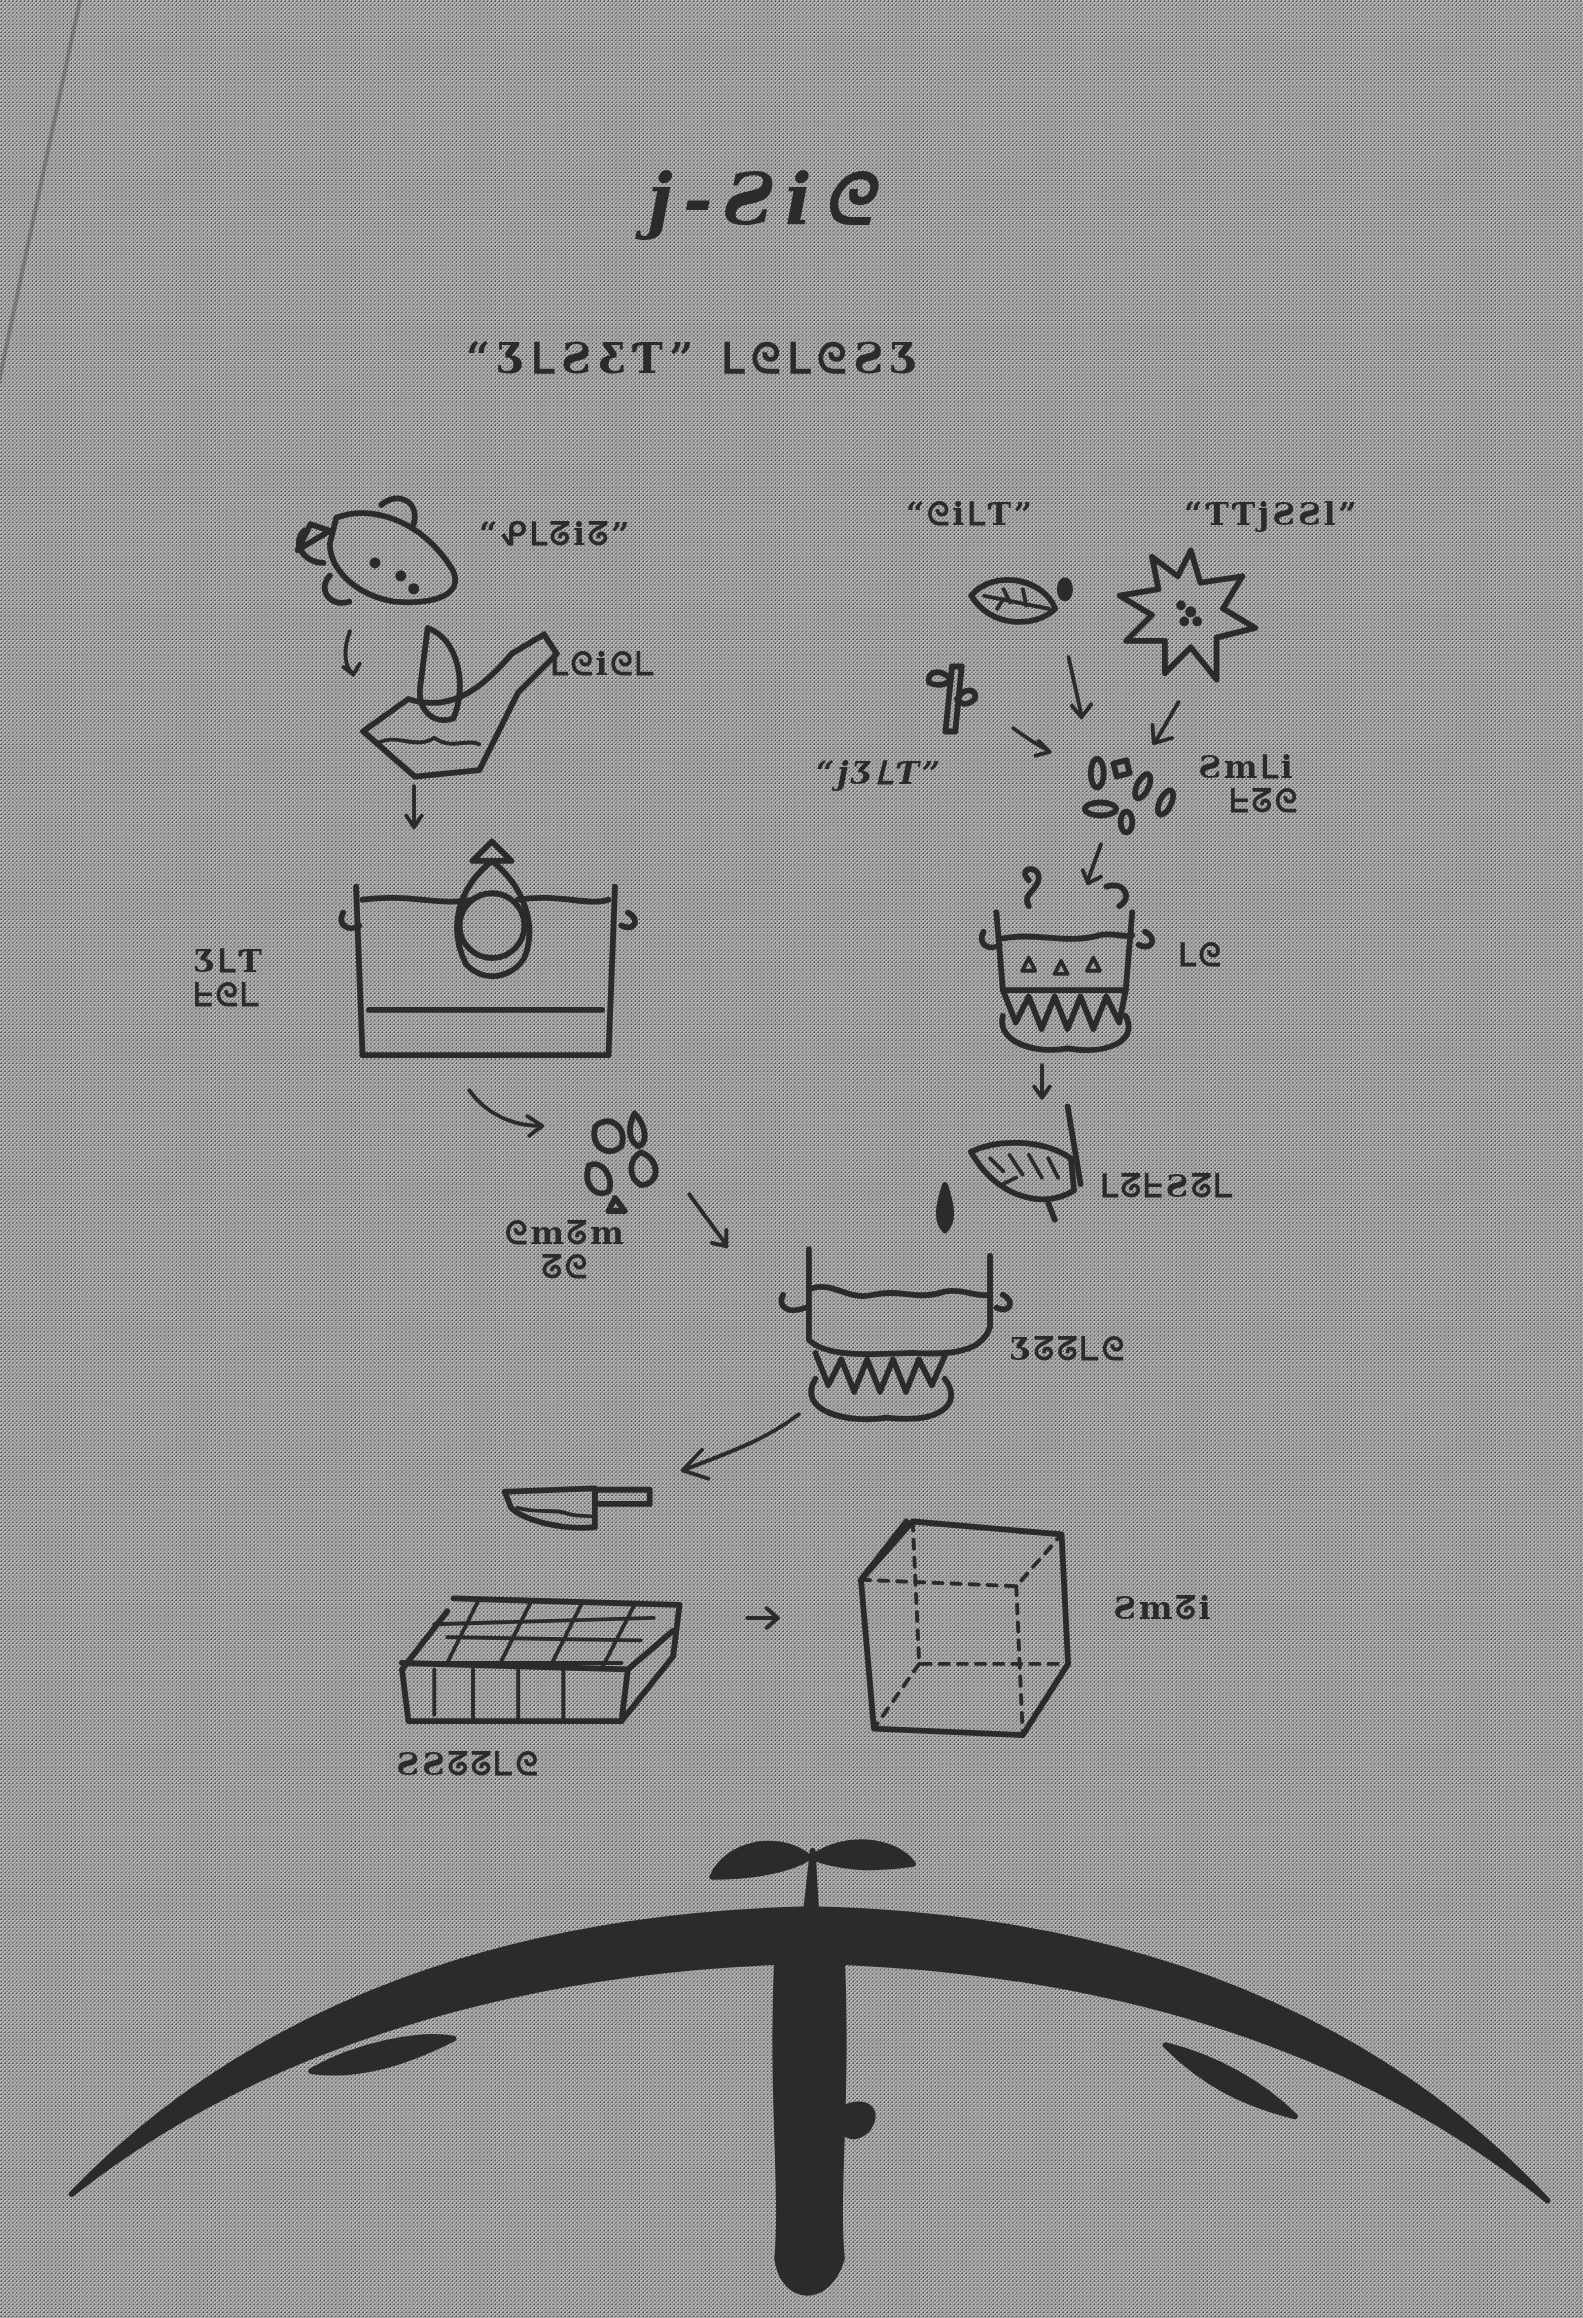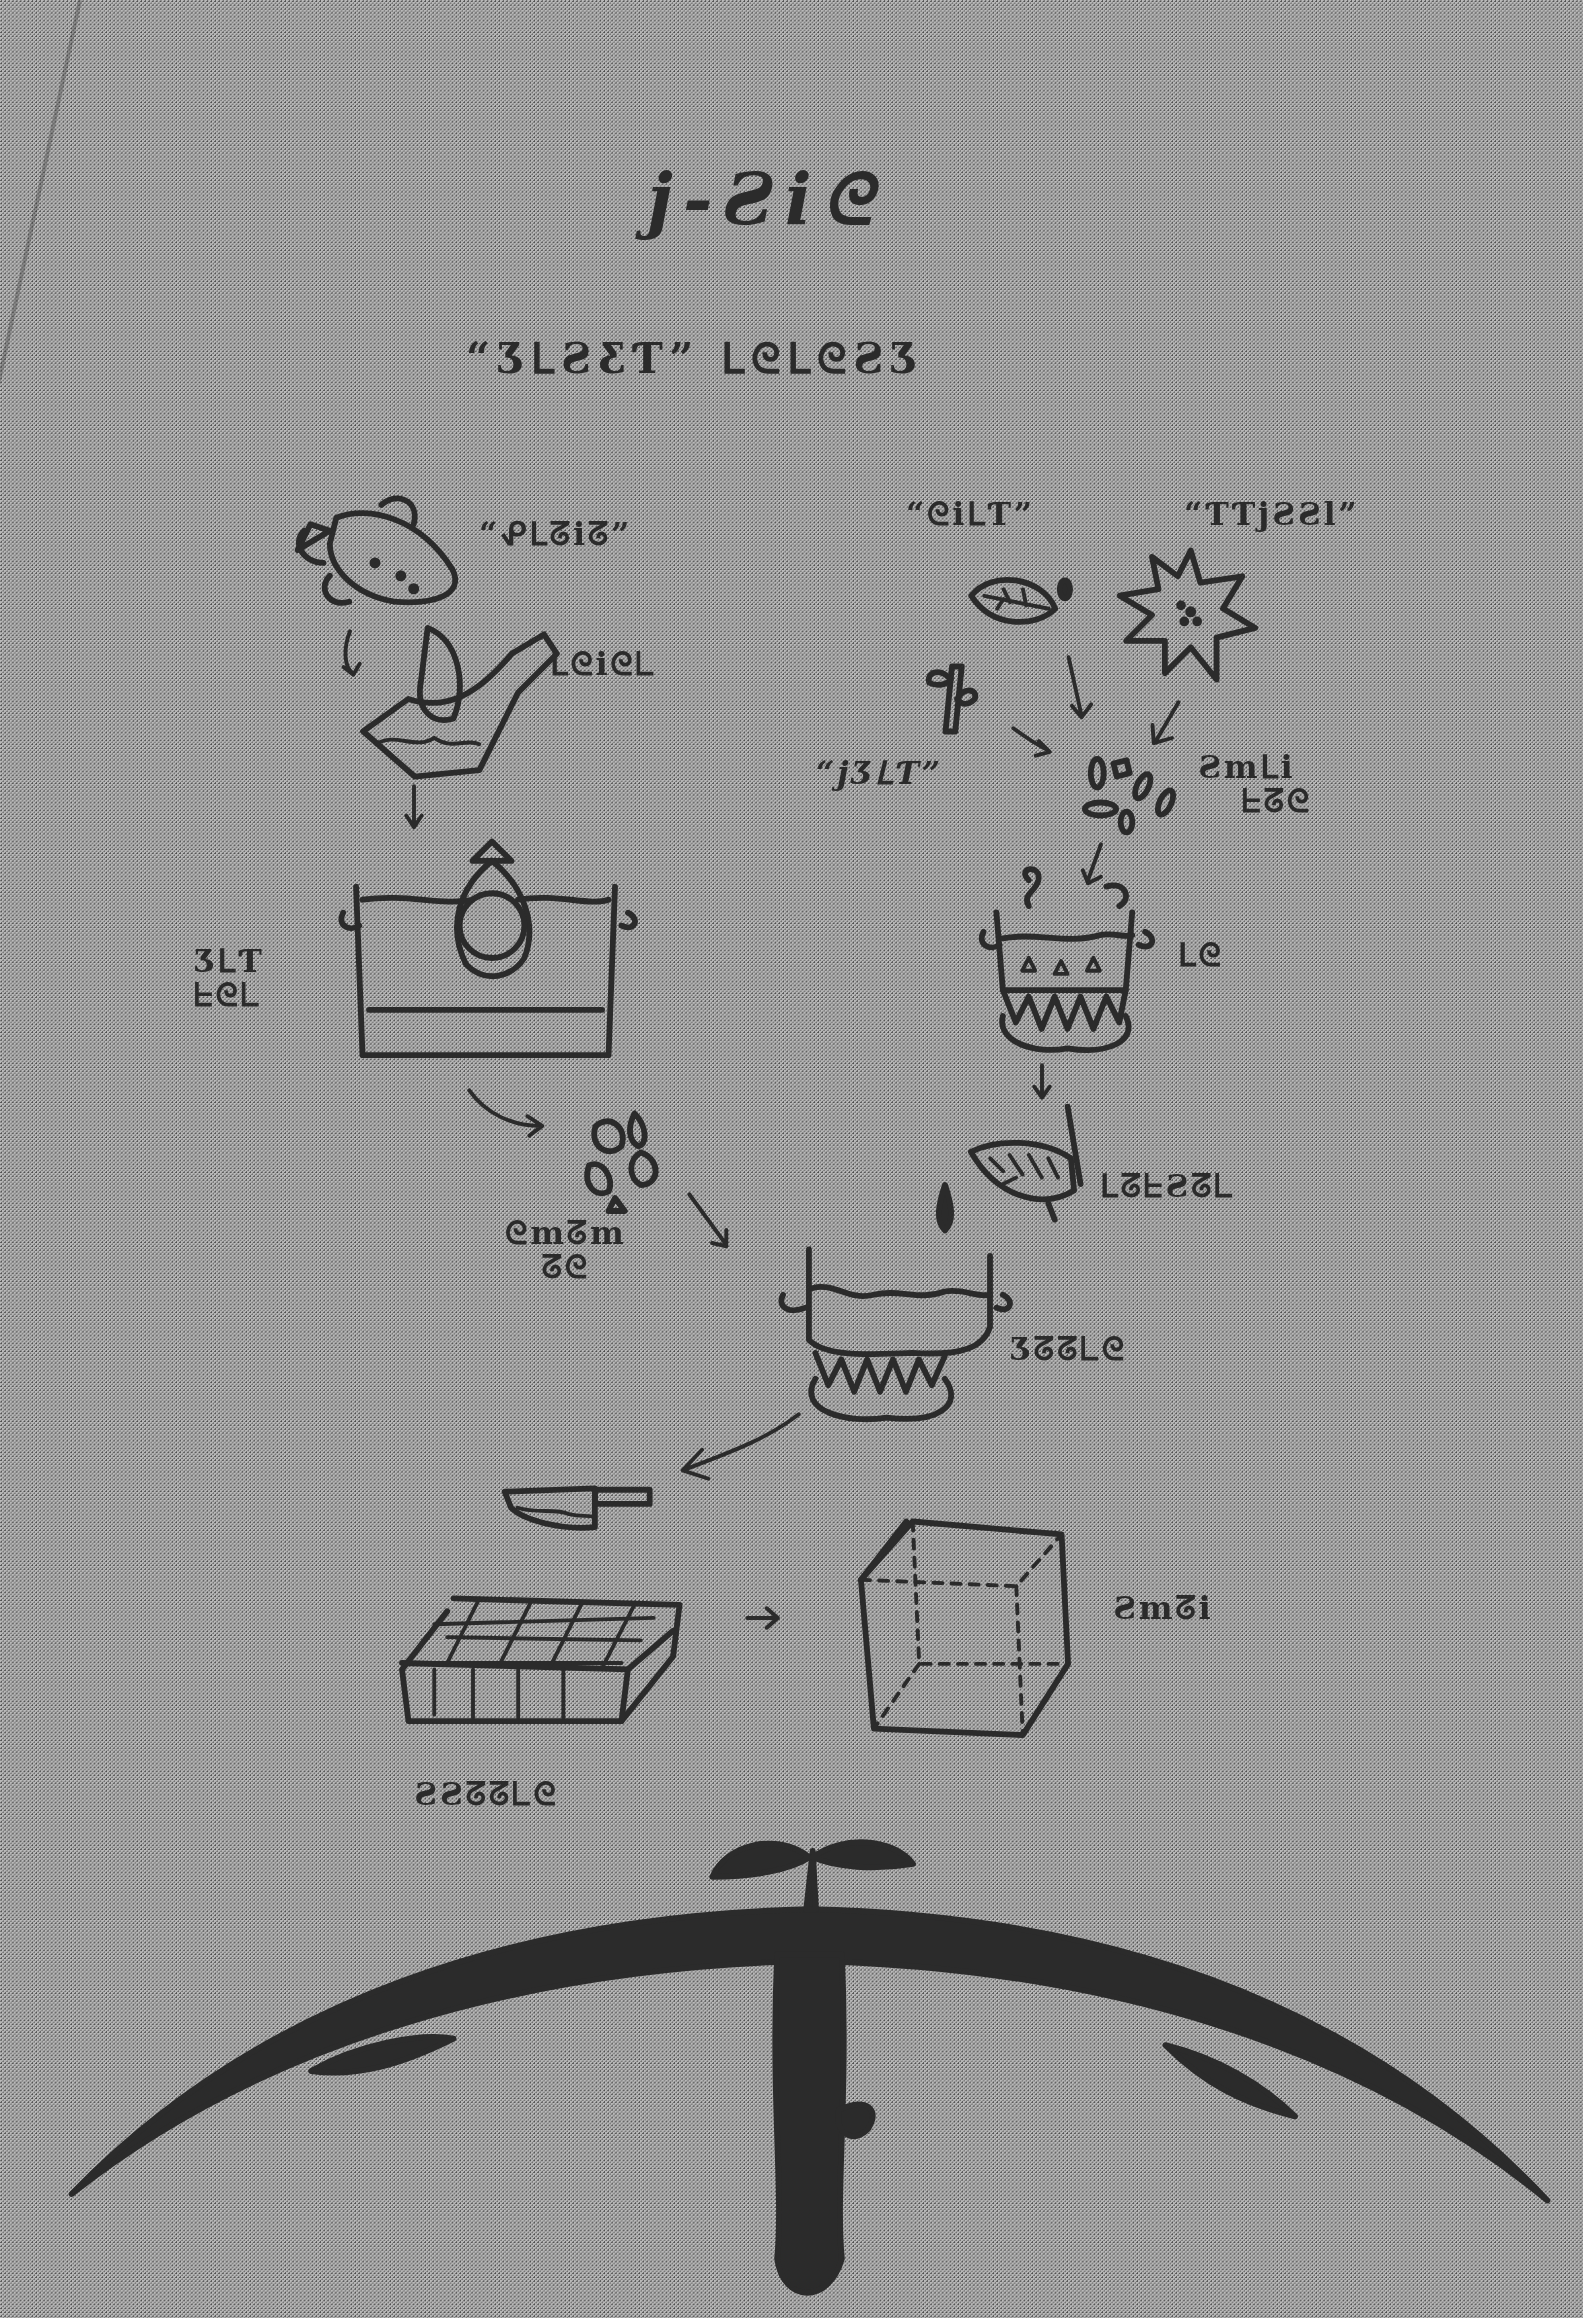--- a/index.html
+++ b/index.html
@@ -136,21 +136,21 @@
 <svg class="art" style="left:1081px; top:757px;" width="104" height="78" viewBox="0 0 160 120">
   <ellipse cx="25" cy="25" rx="10" ry="22"></ellipse>
   <path d="M50 10 L70 5 L75 25 L55 30 Z"></path>
   <ellipse cx="95" cy="45" rx="9" ry="20" transform="rotate(25 95 45)"></ellipse>
   <ellipse cx="30" cy="80" rx="24" ry="10"></ellipse>
   <ellipse cx="130" cy="70" rx="9" ry="20" transform="rotate(25 130 70)"></ellipse>
   <ellipse cx="70" cy="100" rx="9" ry="16"></ellipse>
 </svg>
 <div class="label lbl" style="left:1198px; top:751px;">
   <div>Ƨmᒪi</div>
-  <div style="margin-left:44px;">ᖶᘔᘓ</div>
+  <div style="margin-left:32px;">ᖶᘔᘓ</div>
 </div>
 
 <svg class="art" style="left:1075px; top:841px;" width="39" height="52" viewBox="0 0 60 80">
   <path class="thin" d="M40 5 L20 60 M12 45 L20 65 L40 55"></path>
 </svg>
 
 <svg class="art" style="left:977px; top:867px;" width="194" height="188" viewBox="0 0 300 290">
   <path d="M80 20 C60 0 100 -5 95 20 C90 40 70 40 80 60"></path>
   <path d="M200 30 C230 20 240 50 220 60"></path>
   <path d="M30 70 L40 190 L230 190 L240 70"></path>
@@ -197,21 +197,21 @@
 </svg>
 
 <svg class="art" style="left:395px; top:1592px;" width="298" height="142" viewBox="0 0 460 220">
   <path d="M90 10 L440 20 L430 100 L350 200 L20 200 L10 120 L80 30"></path>
   <path d="M10 110 L360 120 L350 200"></path>
   <path d="M360 120 L430 60"></path>
   <path class="thin" d="M80 70 L380 75 M50 110 L350 110 M60 50 L400 40"></path>
   <path class="thin" d="M130 10 L80 110 M210 15 L160 115 M290 15 L240 115 M370 20 L320 118"></path>
   <path class="thin" d="M60 120 L60 190 M120 120 L120 195 M190 120 L190 195 M260 120 L260 195"></path>
 </svg>
-<div class="label lbl" style="left:414px; top:1748px;margin-top:30px;">ƧƧᘔᘔᒪᘓ</div>
+<div class="label lbl" style="left:396px; top:1748px;">ƧƧᘔᘔᒪᘓ</div>
 
 <svg class="art" style="left:744px; top:1605px;" width="39" height="26" viewBox="0 0 60 40">
   <path class="thin" d="M5 20 L50 20 M35 5 L52 20 L35 35"></path>
 </svg>
 
 <svg class="art" style="left:848px; top:1515px;" width="233" height="246" viewBox="0 0 360 380">
   <path d="M100 10 L330 30 L340 230 L270 340 L40 330 L20 100 Z"></path>
   <path d="M20 100 L90 10"></path>
   <path class="dash" d="M100 10 L110 230 L340 230 M110 230 L40 330"></path>
   <path class="dash" d="M20 100 L260 110 L330 30 M260 110 L270 340"></path>

